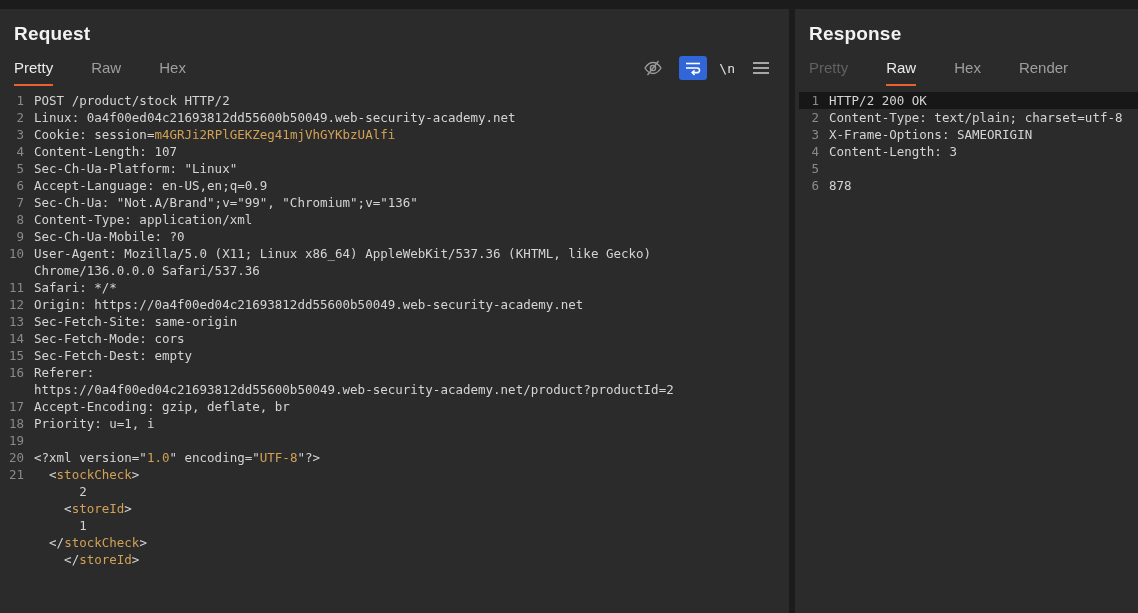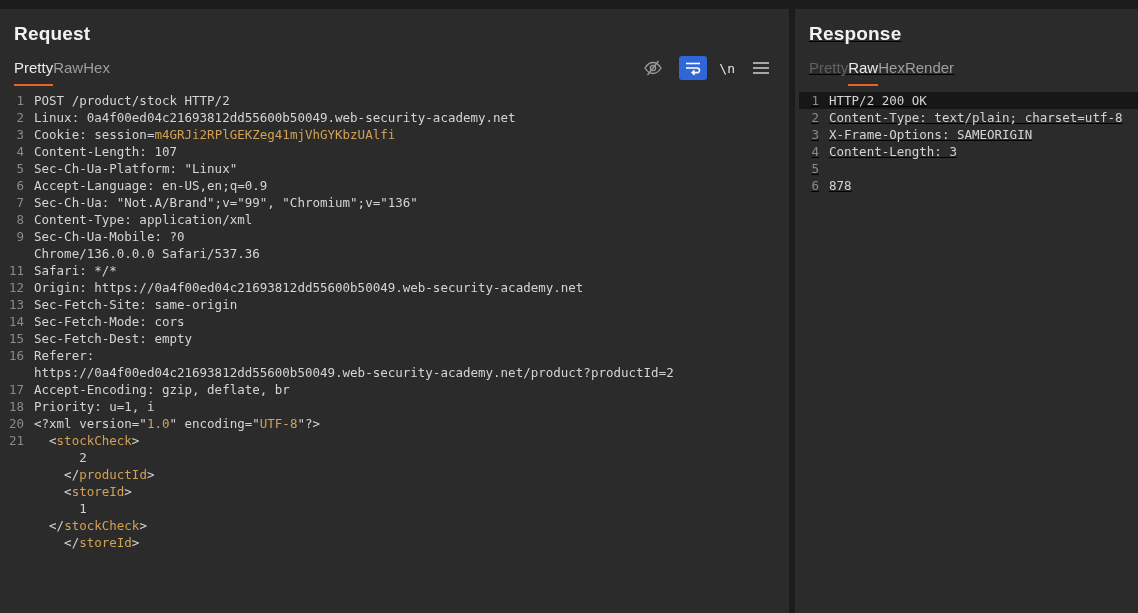--- a/index.html
+++ b/index.html
@@ -10,30 +10,30 @@
     --accent-orange:#e8622d;
     --accent-blue:#3166d8;
     --gold:#d2a155;
     --plain:#d4d4d4;
   }
   .top-strip { height:9px; background:#1c1c1c; }
   .panels { display:flex; height:604px; }
   .panel { display:flex; flex-direction:column; overflow:hidden; background:#2b2b2b; }
   .panel-request { width:789px;justify-content:flex-end; }
   .v-divider { width:6px; background:#1c1c1c; flex:none; }
-  .panel-response { flex:1;text-decoration:underline; }
+  .panel-response { flex:1; }
 
   .panel-title {
     color:#f2f2f2; font-size:19px; font-weight:bold;
     padding:14px 14px 13px 14px; letter-spacing:.2px;
   }
   .tabbar {
     display:flex; align-items:flex-end; padding:0 14px; height:28px; flex:none;
   }
-  .tabs { display:flex; }
+  .tabs { display:flex; gap:38px; }
   .tab {
     font-size:15px; color:#9e9e9e; padding:0 0 8px 0;
     border-bottom:2px solid transparent; cursor:default; white-space:nowrap;
   }
   .tab.active { color:#ececec; border-bottom-color:var(--accent-orange); }
   .tab.disabled { color:#616161; }
 
   .toolbar { margin-left:auto; display:flex; align-items:center; gap:12px; padding-bottom:6px; }
   .tool-btn { display:flex; align-items:center; justify-content:center; width:28px; height:24px; border-radius:3px; }
   .tool-btn.blue { background:var(--accent-blue); }
@@ -125,20 +125,24 @@
         </div>
         <div class="row">
           <span class="ln">8</span>
           <span class="tx"><span class="c-p">Content-Type: application/xml</span></span>
         </div>
         <div class="row">
           <span class="ln">9</span>
           <span class="tx"><span class="c-p">Sec-Ch-Ua-Mobile: ?0</span></span>
         </div>
         <div class="row">
+          <span class="ln">10</span>
+          <span class="tx"><span class="c-p">User-Agent: Mozilla/5.0 (X11; Linux x86_64) AppleWebKit/537.36 (KHTML, like Gecko)</span></span>
+        </div>
+        <div class="row">
           <span class="ln"></span>
           <span class="tx"><span class="c-p">Chrome/136.0.0.0 Safari/537.36</span></span>
         </div>
         <div class="row">
           <span class="ln">11</span>
           <span class="tx"><span class="c-p">Safari: */*</span></span>
         </div>
         <div class="row">
           <span class="ln">12</span>
           <span class="tx"><span class="c-p">Origin: https://0a4f00ed04c21693812dd55600b50049.web-security-academy.net</span></span>
@@ -165,34 +169,34 @@
         </div>
         <div class="row">
           <span class="ln">17</span>
           <span class="tx"><span class="c-p">Accept-Encoding: gzip, deflate, br</span></span>
         </div>
         <div class="row">
           <span class="ln">18</span>
           <span class="tx"><span class="c-p">Priority: u=1, i</span></span>
         </div>
         <div class="row">
+          <span class="ln">19</span>
+          <span class="tx"><span class="c-p"></span></span>
+        </div>
+        <div class="row">
           <span class="ln">20</span>
           <span class="tx"><span class="c-p">&lt;?xml version="</span><span class="c-v">1.0</span><span class="c-p">" encoding="</span><span class="c-v">UTF-8</span><span class="c-p">"?&gt;</span></span>
         </div>
         <div class="row">
           <span class="ln">21</span>
           <span class="tx"><span class="c-p">  &lt;</span><span class="c-v">stockCheck</span><span class="c-p">&gt;</span></span>
         </div>
         <div class="row">
           <span class="ln"></span>
           <span class="tx"><span class="c-p">      2</span></span>
-        </div>
-        <div class="row">
-          <span class="ln"></span>
-          <span class="tx"><span class="c-p">    &lt;/</span><span class="c-v">productId</span><span class="c-p">&gt;</span></span>
         </div>
         <div class="row">
           <span class="ln"></span>
           <span class="tx"><span class="c-p">    &lt;</span><span class="c-v">storeId</span><span class="c-p">&gt;</span></span>
         </div>
         <div class="row">
           <span class="ln"></span>
           <span class="tx"><span class="c-p">      1</span></span>
         </div>
         <div class="row">

